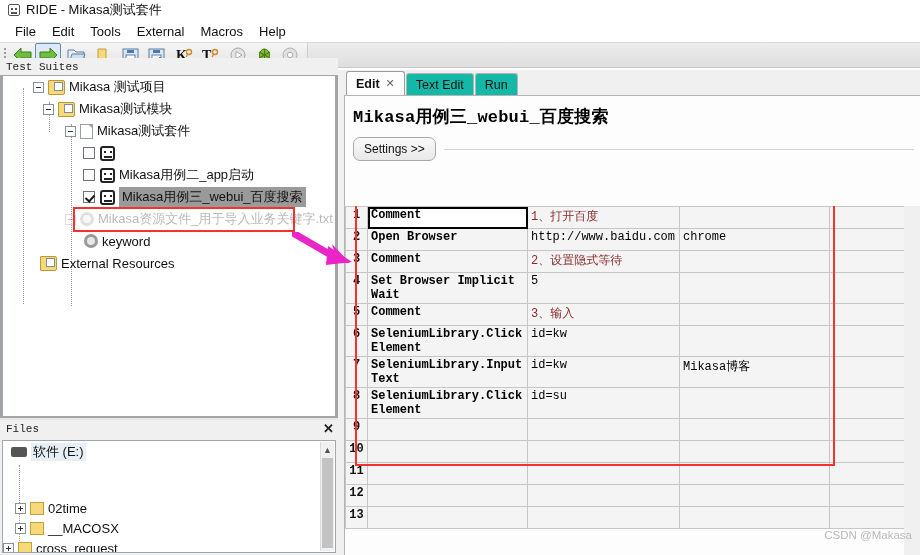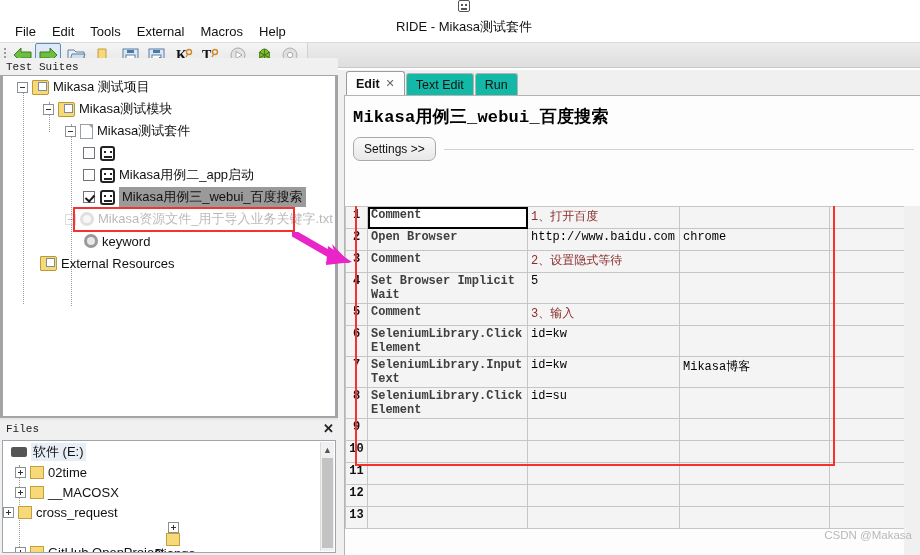--- a/index.html
+++ b/index.html
@@ -8,21 +8,21 @@
     font-family:"Liberation Sans", sans-serif;
     font-size:12px;
     color:#000;
     background:#f0f0f0;
   }
   #app{ position:relative; width:920px; height:555px; background:#fdfdfd; }
 
   
   .titlebar{
     height:20px; background:#ffffff; display:flex; align-items:center;
-    padding-left:8px; gap:6px;flex-direction:column;
+    padding-left:8px; gap:6px;
   }
   .titlebar .app-ico{
     width:12px;height:12px;border:1px solid #555;border-radius:2px;
     position:relative;background:#fff;flex:none;
   }
   .titlebar .app-ico:before{
     content:"";position:absolute;left:2px;top:3px;width:2px;height:2px;background:#555;
     box-shadow:4px 0 0 #555, 0 4px 0 #555, 4px 4px 0 #555, 2px 4px 0 #555;
   }
   .titlebar .t-text{ font-size:13px; color:#111; }
@@ -169,21 +169,21 @@
   }
   td.rownum{
     width:22px;background:#ececec;font-family:"Liberation Sans",sans-serif;
     font-weight:bold;font-size:11px;text-align:center;vertical-align:middle;
     color:#111;border-color:#c0c0c0;padding:0;
   }
   td.c1{width:160px;}
   td.c2{width:152px;}
   td.c3{width:150px;margin-top:48px;}
   td.c4{width:91px;}
-  .kw{ color:#404040;font-weight:bold;white-space:normal;line-height:13px; }
+  .kw{ color:#000000;font-weight:bold;white-space:normal;line-height:13px; }
   .cmt{ color:#8a2b2b; }
   td.plain{ background:#ffffff; }
   td.gray{ background:#c0c0c0; }
   .cellsel{
     outline:2px solid #000;outline-offset:-2px;background:#fff !important;
   }
   .watermark{
     position:absolute;right:8px;bottom:14px;color:#b9b9b9;font-size:11.5px;
     font-family:"Liberation Sans",sans-serif;
   }
@@ -306,21 +306,21 @@
     <div class="panel-cap">
       <span>Test Suites</span>
     </div>
 
     <div class="tree-box">
 
       <div class="dotline" style="left:20px;top:12px;height:216px;"></div>
       <div class="dotline" style="left:46px;top:26px;height:30px;"></div>
       <div class="dotline" style="left:68px;top:48px;height:182px;"></div>
 
-      <div class="node" style="padding-left:14px;">
+      <div class="node" style="padding-left:30px;">
         <span class="expander"></span>
         <span class="ico ico-proj"></span>
         <span class="lbl">Mikasa 测试项目</span>
       </div>
 
       <div class="node" style="padding-left:40px;">
         <span class="expander"></span>
         <span class="ico ico-proj"></span>
         <span class="lbl">Mikasa测试模块</span>
       </div>
@@ -372,21 +372,21 @@
         <span>Files</span>
         <span class="x">✕</span>
       </div>
       <div class="files-box">
         <div class="dotline" style="left:16px;top:24px;height:96px;"></div>
 
         <div class="node" style="padding-left:8px;height:21px;">
           <span class="ico" style="width:16px;height:10px;background:#555;border-radius:2px;position:relative;"></span>
           <span class="lbl" style="background:#e8eef5;padding:0 2px;">软件 (E:)</span>
         </div>
-        <div class="node" style="padding-left:12px;height:20px;">
+        <div class="node" style="padding-left:12px;height:20px;margin-top:36px;">
           <span class="expander plus"></span>
           <span class="ico" style="width:14px;height:13px;background:#f7d97a;border:1px solid #c2a13c;"></span>
           <span class="lbl">02time</span>
         </div>
         <div class="node" style="padding-left:12px;height:20px;">
           <span class="expander plus"></span>
           <span class="ico" style="width:14px;height:13px;background:#f7d97a;border:1px solid #c2a13c;"></span>
           <span class="lbl">__MACOSX</span>
         </div>
         <div class="node" style="padding-left:0;height:20px;">

